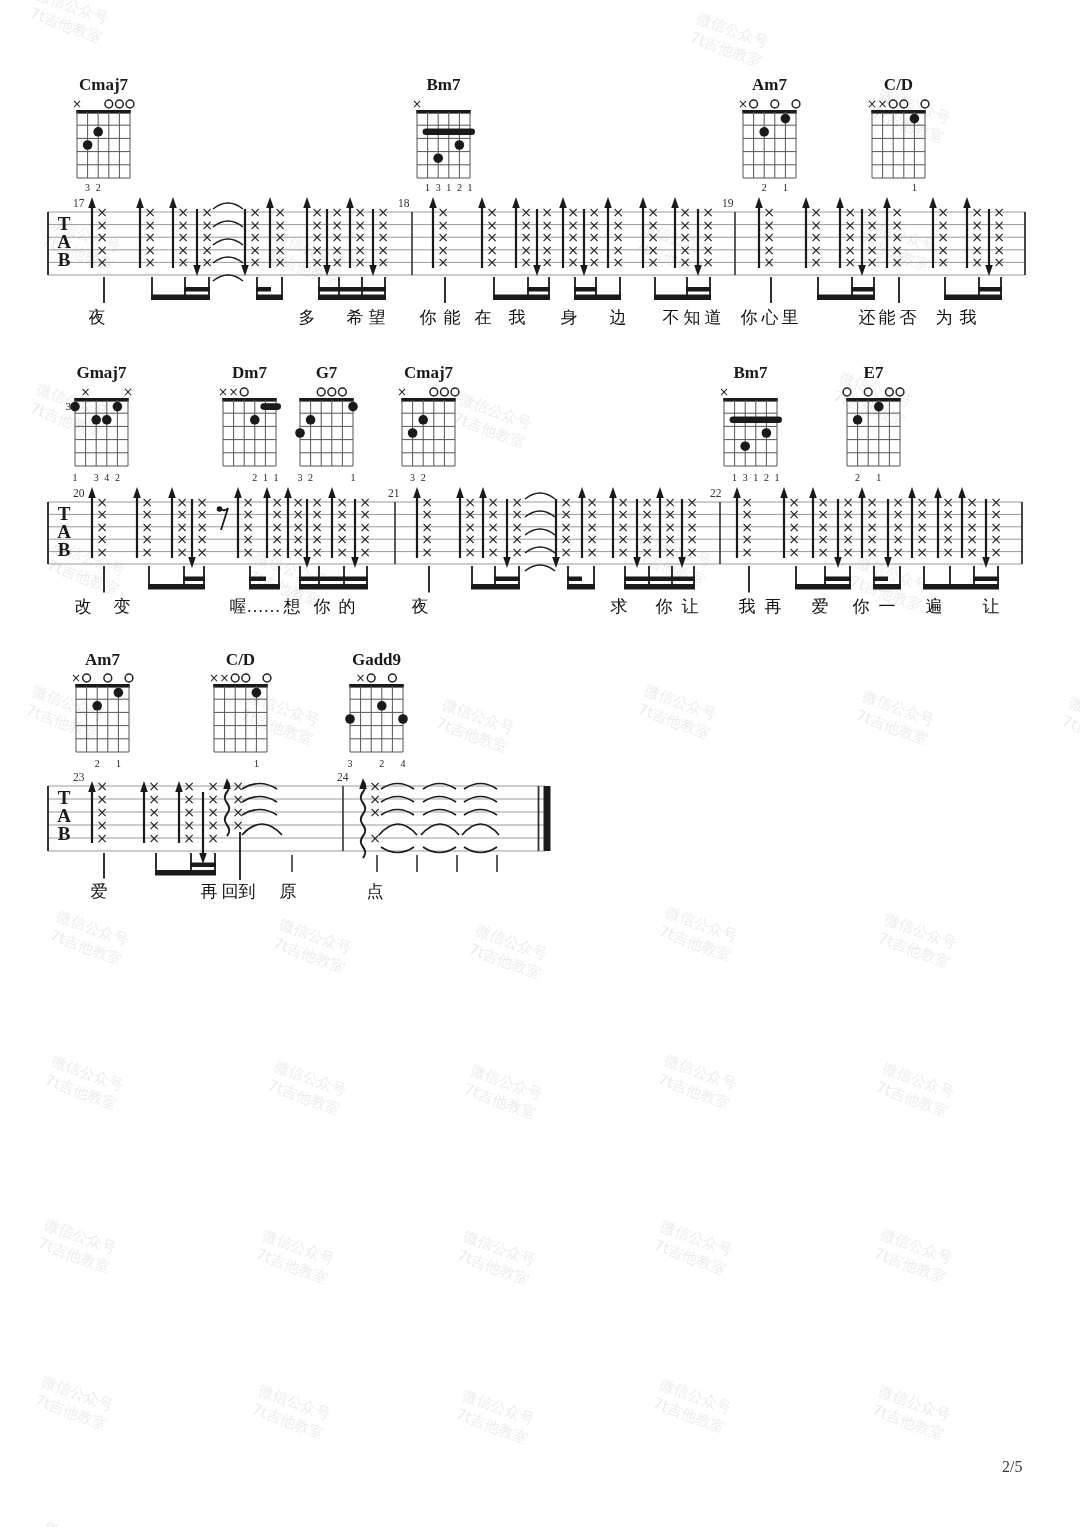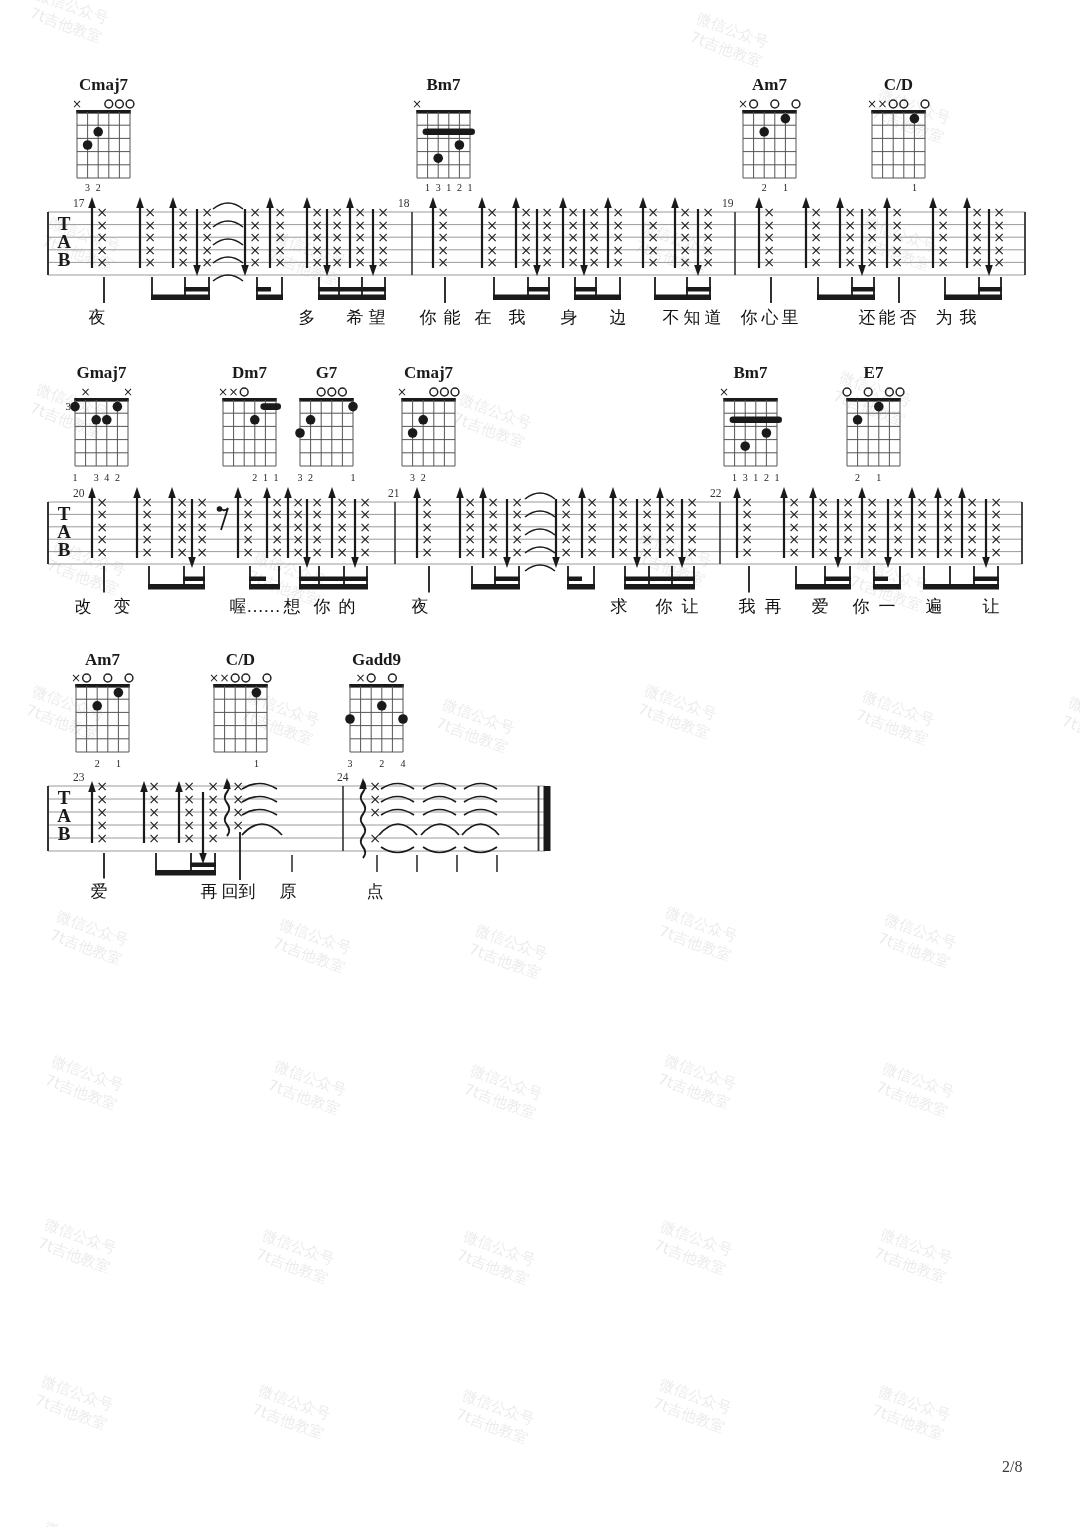--- a/index.html
+++ b/index.html
@@ -1156,14 +1156,14 @@
         <path d="M 462 835 Q 480.5 813 499 835" fill="none" stroke="#1a1a1a" stroke-width="1.7"></path>
         <path d="M 464 847 Q 480.5 858 497 847" fill="none" stroke="#1a1a1a" stroke-width="1.7"></path>
         <text x="99" y="897" font-size="17" font-family="&quot;Liberation Serif&quot;,&quot;DejaVu Serif&quot;,serif" fill="#111" text-anchor="middle" font-weight="normal">爱</text>
         <text x="209" y="897" font-size="17" font-family="&quot;Liberation Serif&quot;,&quot;DejaVu Serif&quot;,serif" fill="#111" text-anchor="middle" font-weight="normal">再</text>
         <text x="230" y="897" font-size="17" font-family="&quot;Liberation Serif&quot;,&quot;DejaVu Serif&quot;,serif" fill="#111" text-anchor="middle" font-weight="normal">回</text>
         <text x="247" y="897" font-size="17" font-family="&quot;Liberation Serif&quot;,&quot;DejaVu Serif&quot;,serif" fill="#111" text-anchor="middle" font-weight="normal">到</text>
         <text x="288" y="897" font-size="17" font-family="&quot;Liberation Serif&quot;,&quot;DejaVu Serif&quot;,serif" fill="#111" text-anchor="middle" font-weight="normal">原</text>
         <text x="375" y="897" font-size="17" font-family="&quot;Liberation Serif&quot;,&quot;DejaVu Serif&quot;,serif" fill="#111" text-anchor="middle" font-weight="normal">点</text>
       </g>
     </svg>
-  <div class="pageno">2/8</div>
+  <div class="pageno">2/5</div>
 </div>
 
 </body></html>

